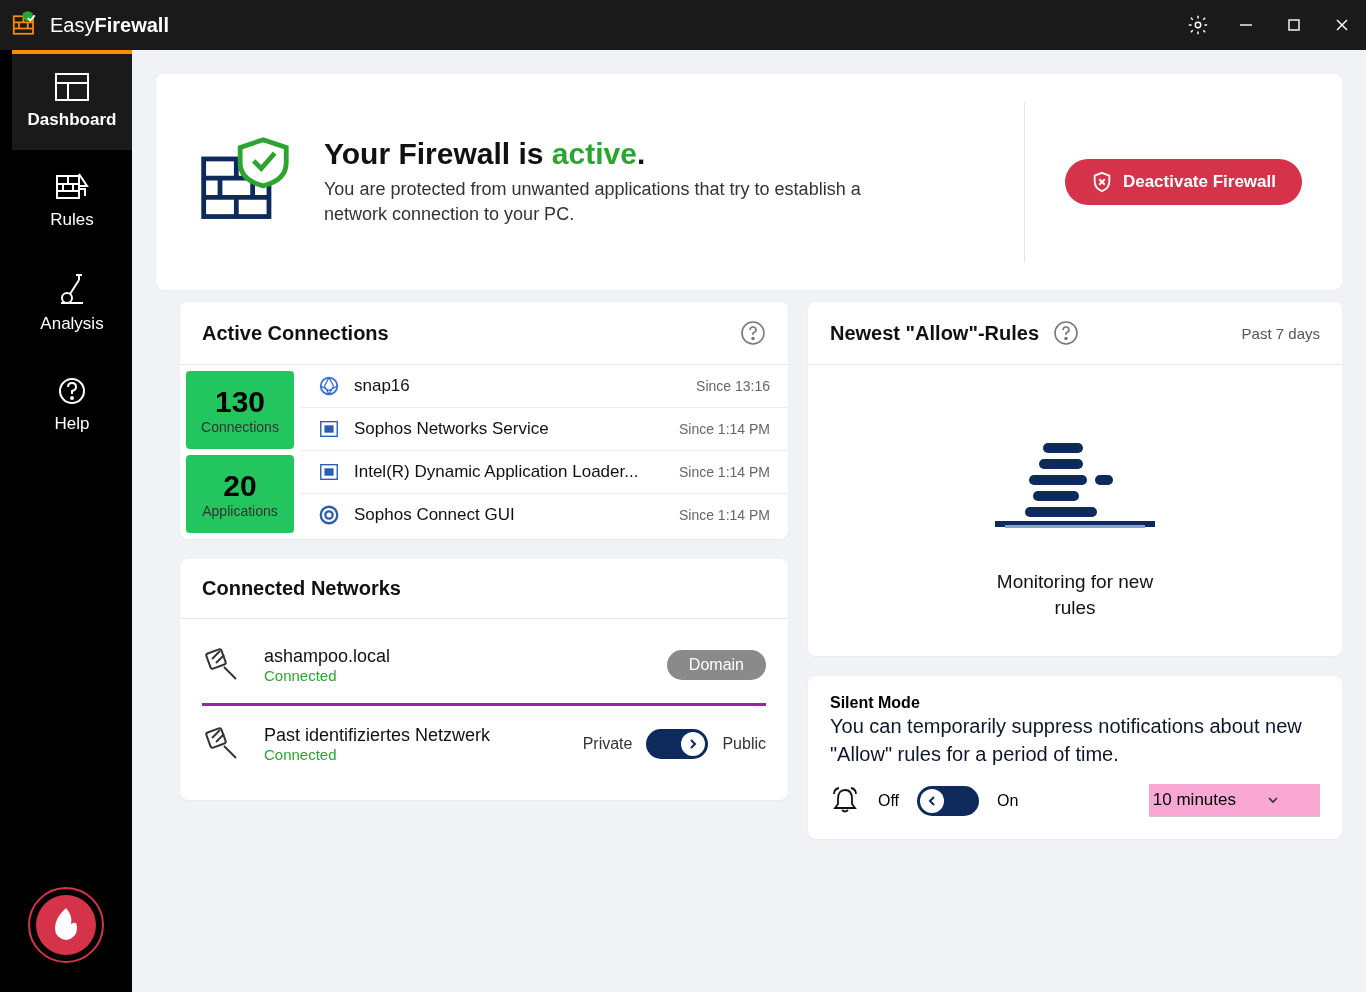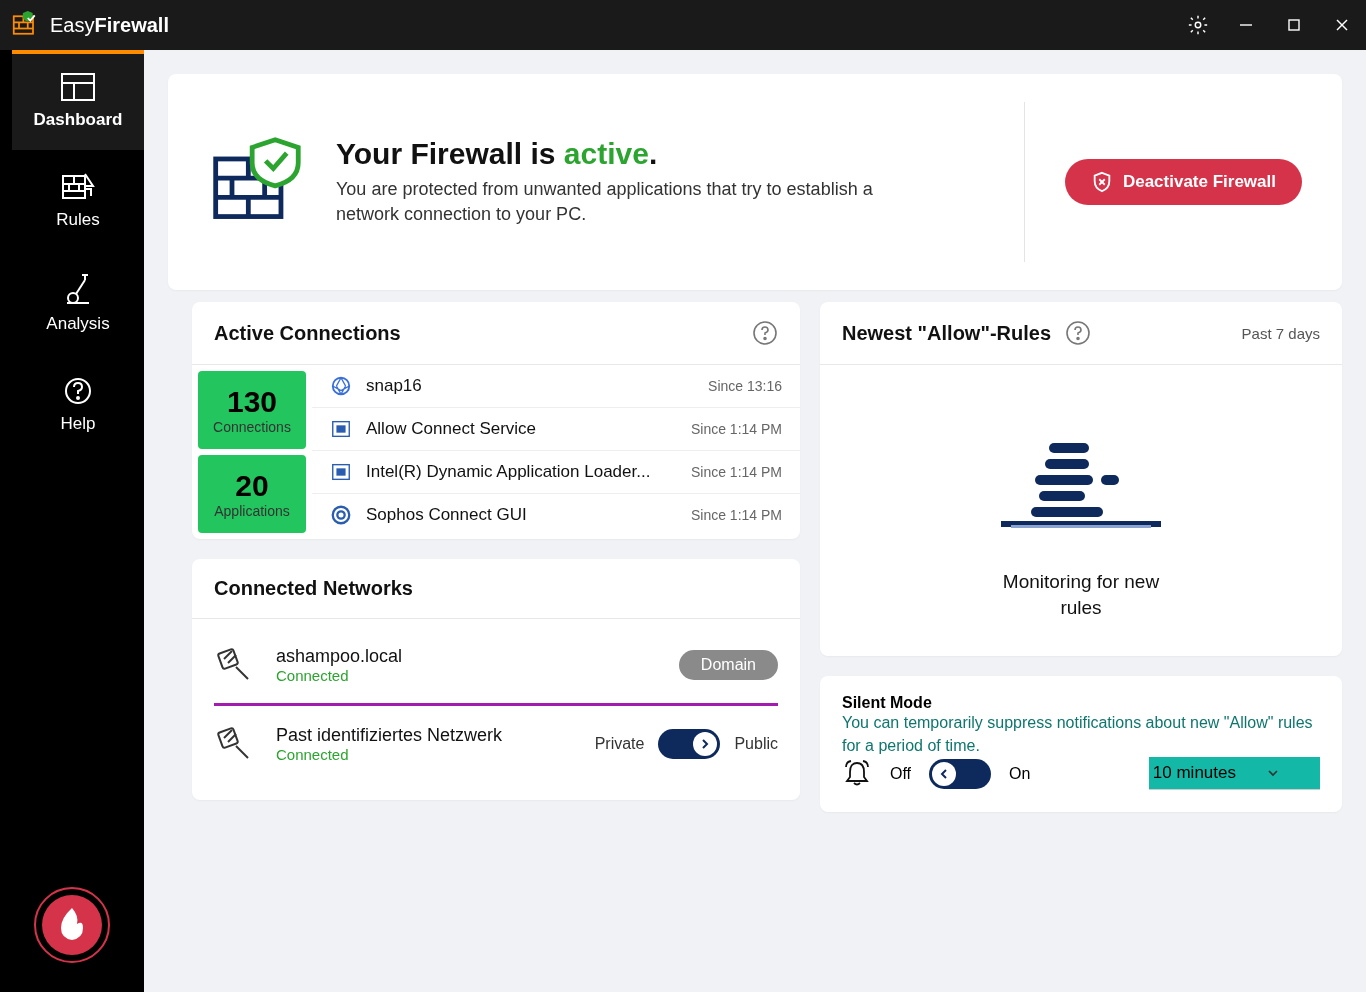--- a/index.html
+++ b/index.html
@@ -10,21 +10,21 @@
 .titlebar .logo { display: flex; align-items: center; gap: 10px; }
 .titlebar .logo-icon { width: 28px; height: 28px; }
 .titlebar .title { font-size: 20px; font-weight: 300; }
 .titlebar .title b { font-weight: 700; }
 .titlebar .winctrls { margin-left: auto; display: flex; align-items: center; }
 .titlebar .winbtn { width: 48px; height: 50px; display: flex; align-items: center; justify-content: center; cursor: pointer; }
 .titlebar .winbtn svg { stroke: #fff; fill: none; }
 
 
 .body { display: flex; height: calc(992px - 50px); }
-.sidebar { width: 144px; background: #000; color: #fff; display: flex; flex-direction: column; align-items: stretch; position: relative; padding-left: 12px; }
+.sidebar { width: 132px; background: #000; color: #fff; display: flex; flex-direction: column; align-items: stretch; position: relative; padding-left: 12px; }
 .sidebar .nav-item { display: flex; flex-direction: column; align-items: center; justify-content: center; gap: 8px; padding: 22px 0 20px; cursor: pointer; }
 .sidebar .nav-item.active { background: #1a1a1a; border-top: 4px solid #ff8c00; padding-top: 18px; }
 .sidebar .nav-item .nav-label { font-size: 17px; }
 .sidebar .nav-item.active .nav-label { font-weight: 700; }
 .sidebar .flame { position: absolute; bottom: 24px; left: 50%; transform: translateX(-50%); }
 
 .main { flex: 1; padding: 24px; overflow: auto; }
 
 .card { background: #fff; border-radius: 8px; box-shadow: 0 1px 2px rgba(0,0,0,0.04); }
 
@@ -78,24 +78,24 @@
 .toggle.left .knob { left: 3px; }
 
 
 .allow-body { padding: 40px 22px 36px; text-align: center; }
 .allow-body .illus { margin: 20px auto 30px; width: 160px; height: 110px; }
 .allow-body .msg { font-size: 19px; color: #111; line-height: 1.35; }
 
 
 .silent-body { padding: 18px 22px 22px; }
 .silent-body h2 { font-size: 16px; font-weight: 700; margin-bottom: 0; }
-.silent-body p { font-size: 16px; color: #0f766e; line-height: 1.4; }
+.silent-body p { font-size: 20px; color: #0f172a; line-height: 1.4; margin-bottom: 16px; }
 .silent-row { display: flex; align-items: center; gap: 18px; }
 .silent-row .bell { width: 30px; height: 30px; }
-.silent-dropdown { margin-left: auto; border: none; border-bottom: 1px solid #ccc; padding: 6px 40px 6px 4px; font-size: 17px; background: #14b8a6; position: relative; display:flex; align-items:center; gap:30px; cursor:pointer; }
+.silent-dropdown { margin-left: auto; border: none; border-bottom: 1px solid #ccc; padding: 6px 40px 6px 4px; font-size: 17px; background: #f9a8d4; position: relative; display:flex; align-items:center; gap:30px; cursor:pointer; }
 .silent-dropdown .chev { }
 
 </style>
 </head>
 <body>
 
 <div class="titlebar">
   <div class="logo">
     <svg class="logo-icon" viewBox="0 0 32 32">
       <rect x="2" y="6" width="22" height="20" fill="none" stroke="#ff8c00" stroke-width="2"></rect>
@@ -248,21 +248,21 @@
                     <path d="M12 3 L17 12 M12 3 L7 12 M3 12 L12 17 M21 12 L12 17 M7 12 L12 21 M17 12 L12 21" stroke="#3a6fd8" stroke-width="1.5"></path>
                   </svg>
                 <div class="conn-name">snap16</div>
                 <div class="conn-time">Since 13:16</div>
               </div>
               <div class="conn-row">
                 <svg class="conn-icon" viewBox="0 0 24 24">
                     <rect x="3" y="4" width="18" height="16" fill="none" stroke="#2a5db0" stroke-width="1.5"></rect>
                     <rect x="7" y="8" width="10" height="8" fill="#2a5db0"></rect>
                   </svg>
-                <div class="conn-name">Allow Connect Service</div>
+                <div class="conn-name">Sophos Networks Service</div>
                 <div class="conn-time">Since 1:14 PM</div>
               </div>
               <div class="conn-row">
                 <svg class="conn-icon" viewBox="0 0 24 24">
                     <rect x="3" y="4" width="18" height="16" fill="none" stroke="#2a5db0" stroke-width="1.5"></rect>
                     <rect x="7" y="8" width="10" height="8" fill="#2a5db0"></rect>
                   </svg>
                 <div class="conn-name">Intel(R) Dynamic Application Loader...</div>
                 <div class="conn-time">Since 1:14 PM</div>
               </div>

